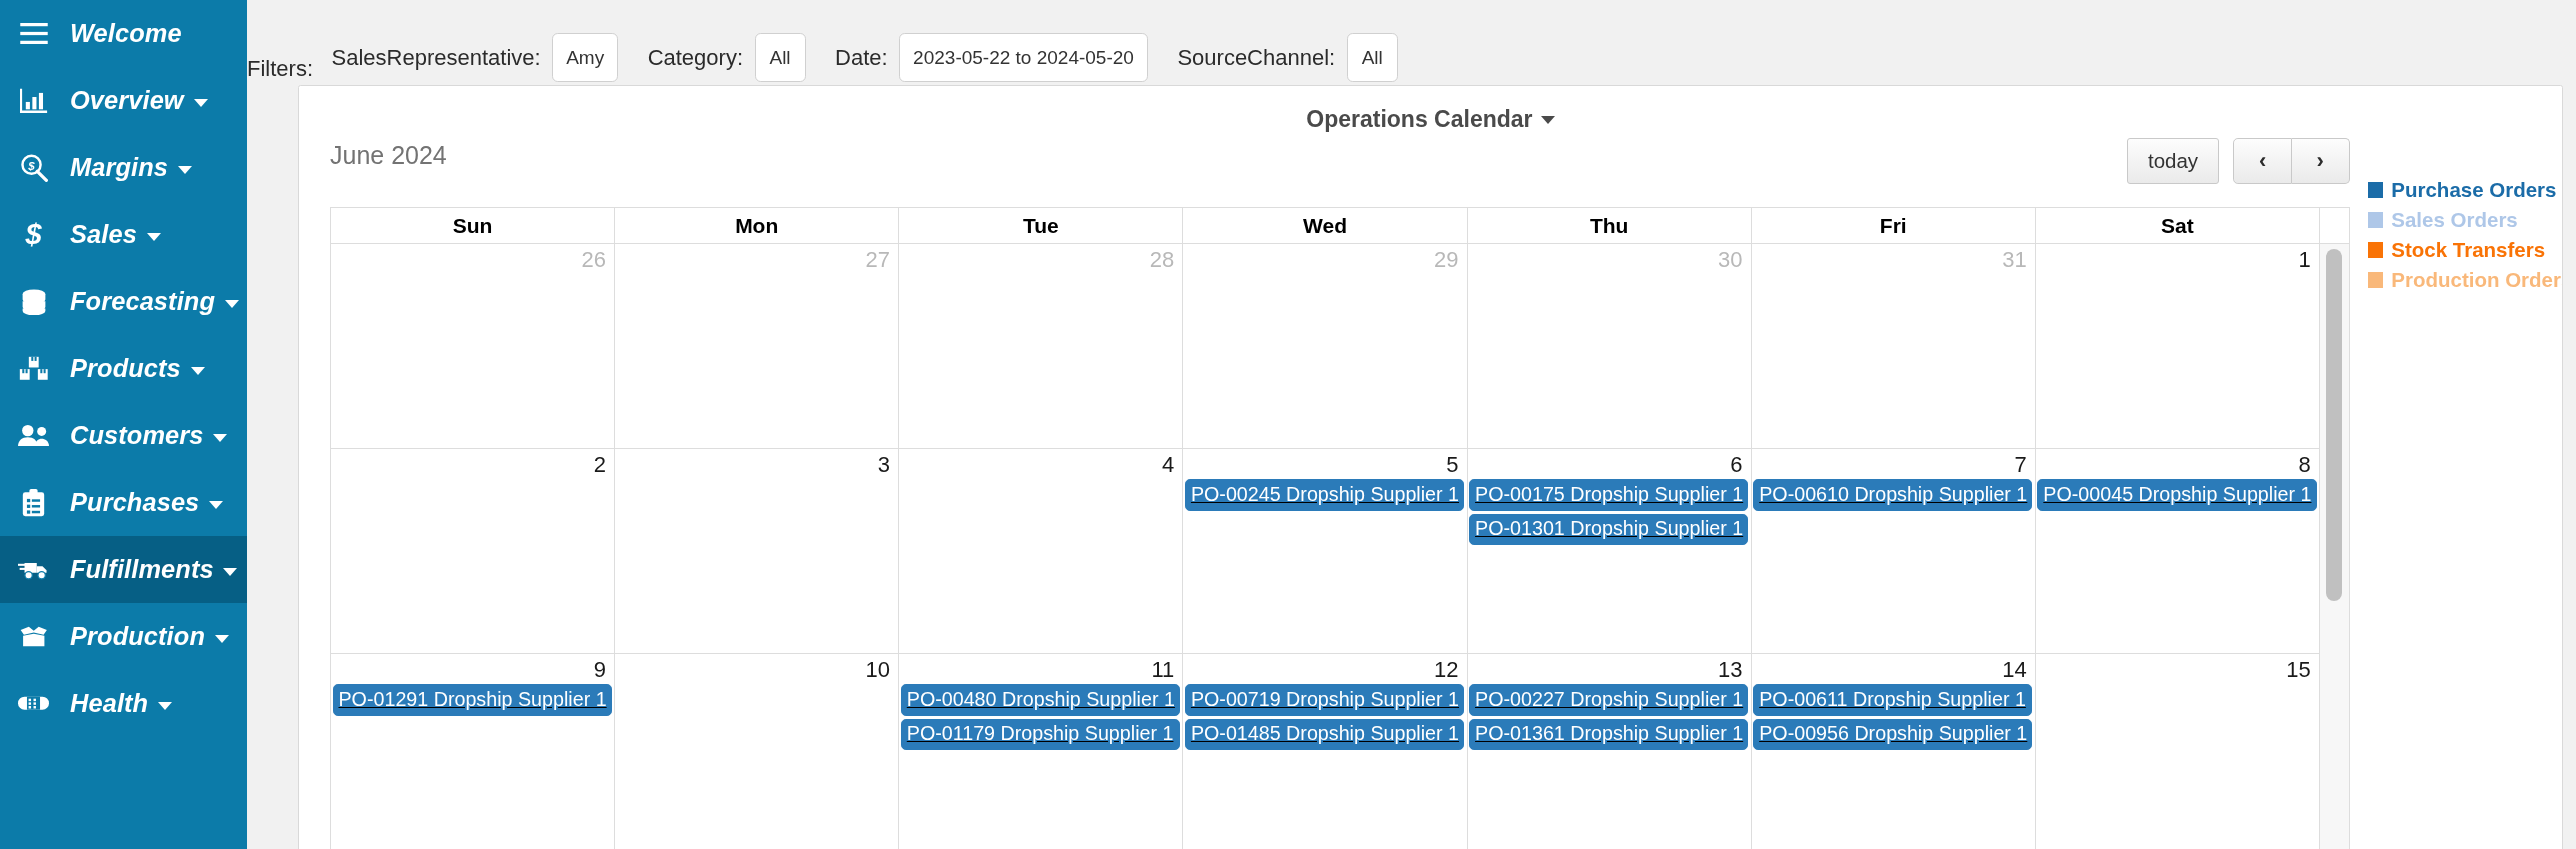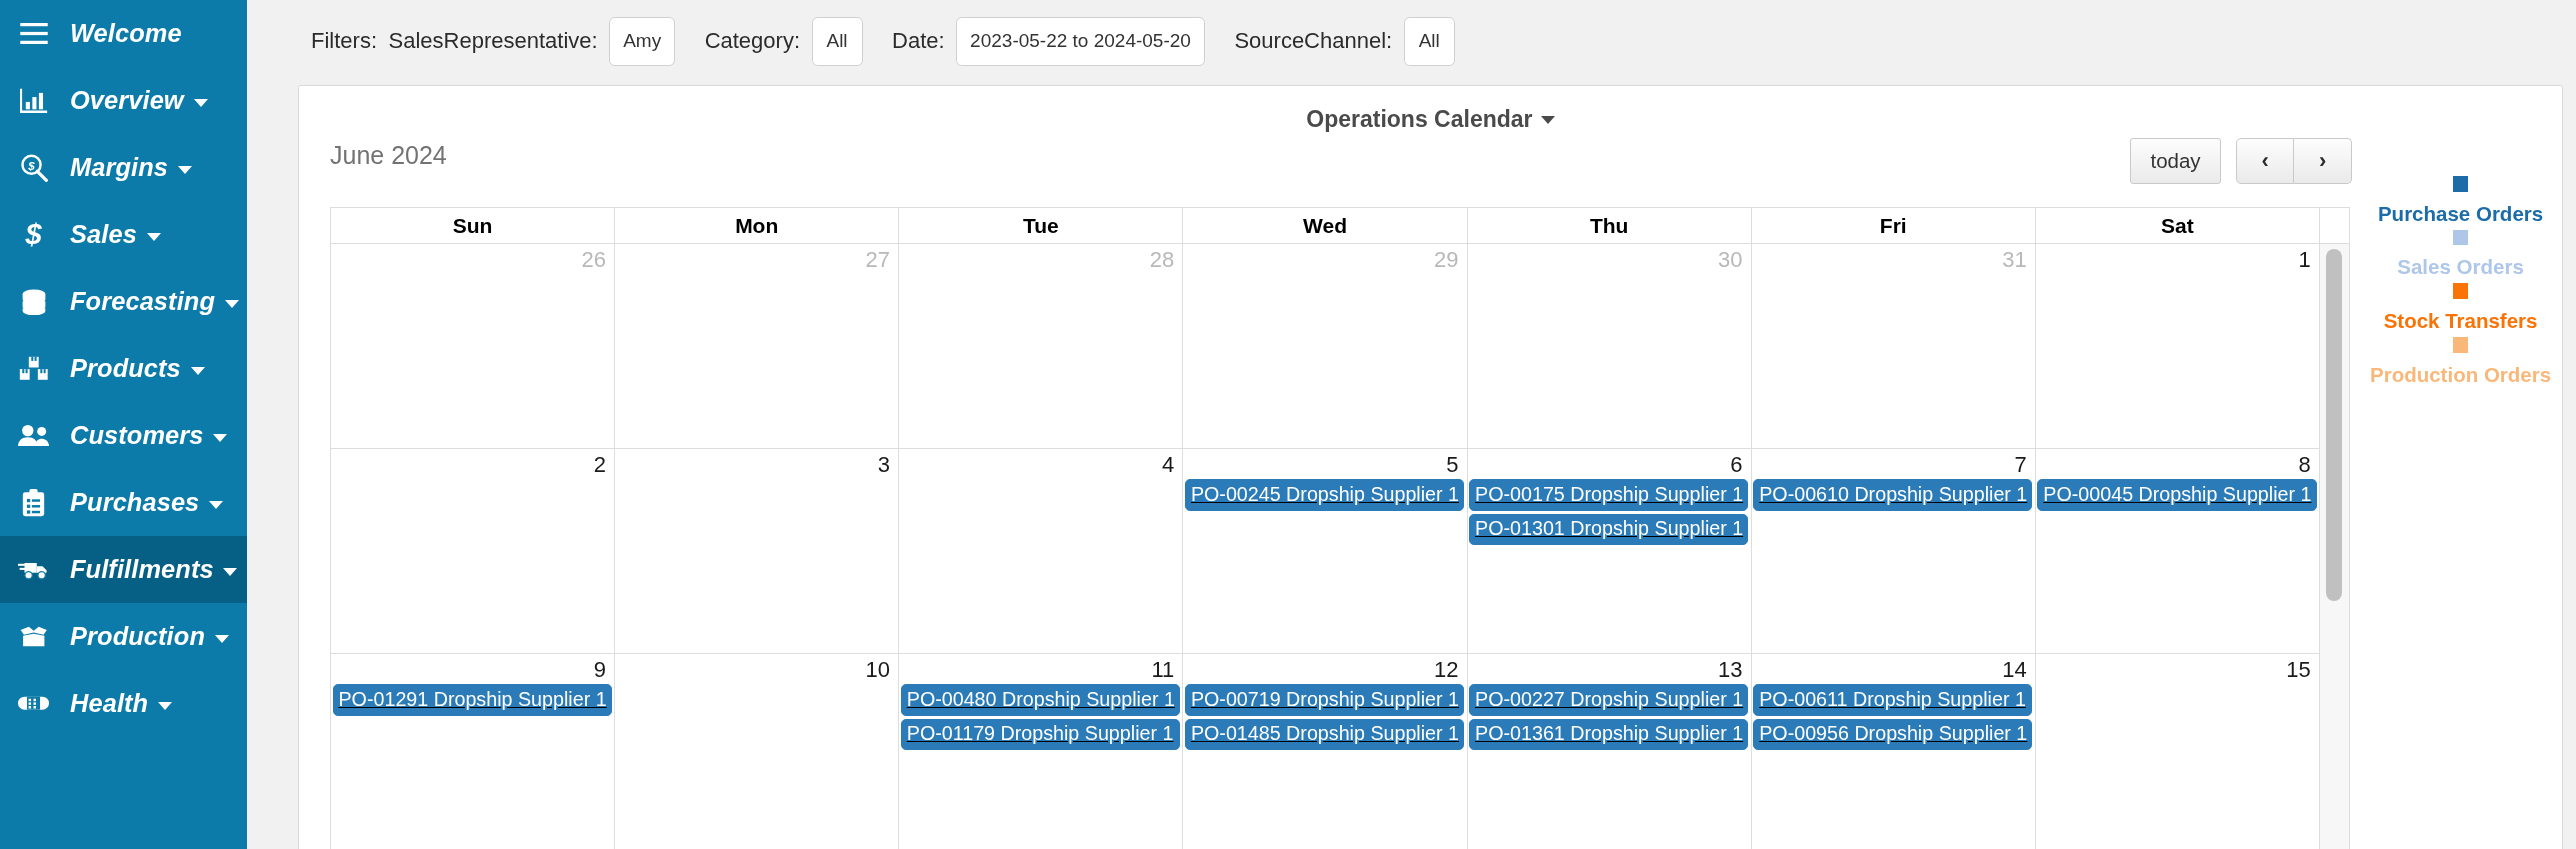--- a/index.html
+++ b/index.html
@@ -53,22 +53,21 @@
   
   .main {
     flex: 1; height: 850px;
     background: #f1f1f1;
     position: relative;
   }
 
   
   .filters {
     height: 82px;
-    display: flex; align-items: center;
-    padding-left: 64px;
+    display: flex; align-items: flex-end;
     gap: 0;
     background: #f1f1f1;
   }
   .filters-label {
     font-size: 22px; color: #2b2b2b; font-weight: normal;
     margin-right: 11.5px;
   }
   .filter-name {
     font-size: 22px; color: #2b2b2b;
     margin-right: 11.5px;
@@ -213,21 +212,20 @@
     margin-left: 18px;
     margin-top: 51px;
     display: flex; flex-direction: column; gap: 1.6px;
   }
   .legend-row {
     display: flex; align-items: center; gap: 8.2px;
     font-size: 20.5px;
     font-weight: bold;
     white-space: nowrap;
     line-height: 1.38;
-    flex-direction: column;
   }
   .swatch { width: 15.6px; height: 15.6px; display: inline-block; }
 </style>
 </head>
 <body>
 
 <div class="app">
 
   <nav class="sidebar" id="sidebar">
       <div class="nav-item">
@@ -390,21 +388,21 @@
           <span class="nav-label">Health</span>
           <span class="caret"></span>
         </span>
       </div>
     </nav>
 
   <div class="main">
 
     <div class="filters">
       <span class="filters-label">Filters:</span>
-      <div id="filter-fields" style="display:flex;align-items:center;">
+      <div id="filter-fields" style="display:flex;align-items:center;margin-left:7px;">
           <div style="display: flex; align-items: center;">
             <span class="filter-name">SalesRepresentative:</span>
             <span class="filter-pill">Amy</span>
           </div>
           <div style="display: flex; align-items: center;">
             <span class="filter-name">Category:</span>
             <span class="filter-pill">All</span>
           </div>
           <div style="display: flex; align-items: center;">
             <span class="filter-name">Date:</span>

